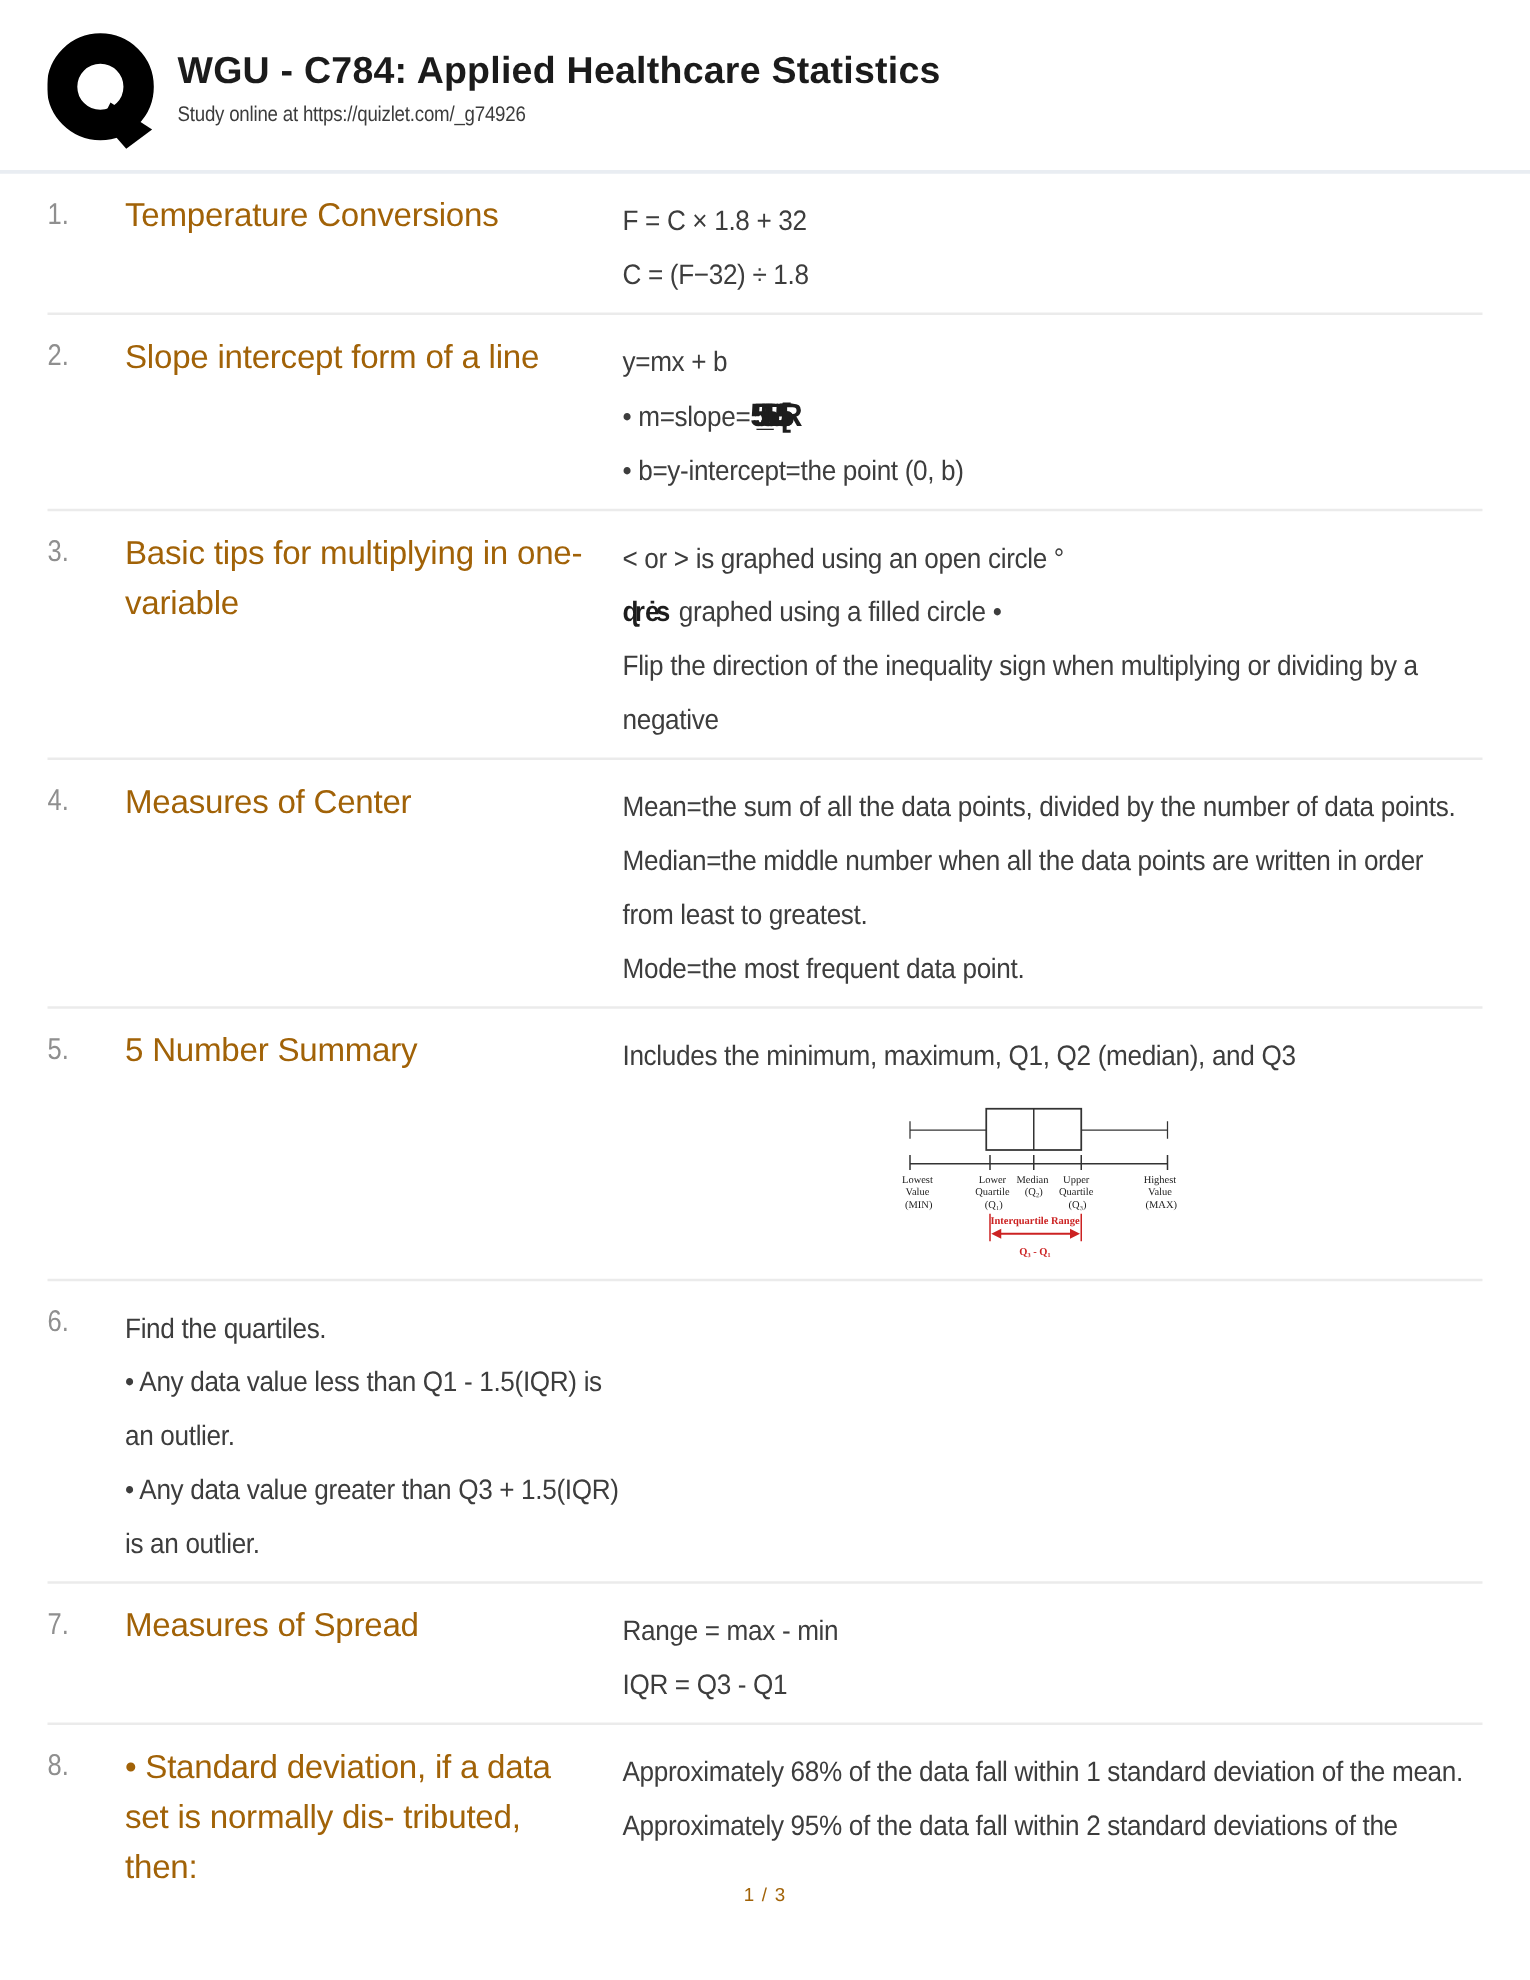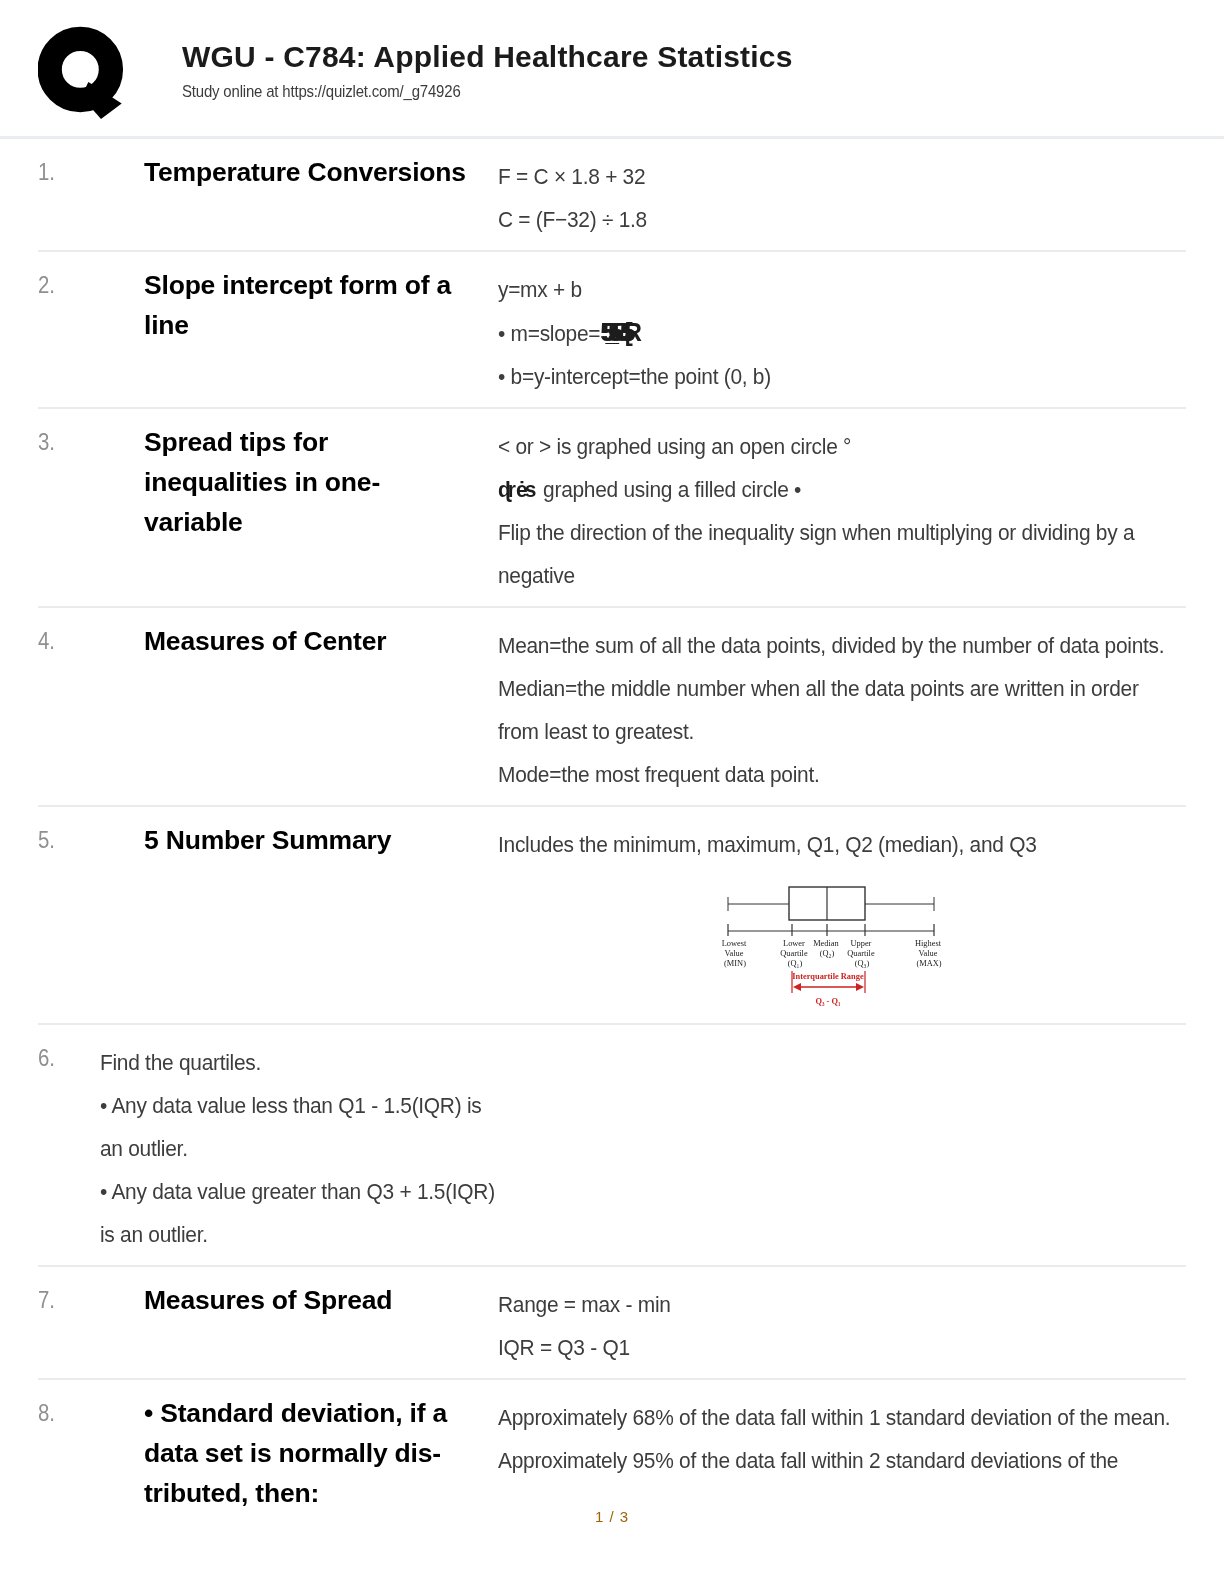--- a/index.html
+++ b/index.html
@@ -1,36 +1,36 @@
 <!DOCTYPE html>
 <html><head>
 <meta charset="utf-8">
 <style>
   html,body{margin:0;padding:0;}
   body{
     width:1224px;height:1584px;background:#ffffff;position:relative;
     font-family:"Liberation Sans", sans-serif;color:#222;overflow:hidden;
   }
   
-  .header{display:flex;align-items:flex-start;padding:26px 40px 0 38px;gap:40px;}
+  .header{display:flex;align-items:flex-start;padding:26px 40px 0 38px;}
   .logo{width:90px;height:94px;flex:0 0 90px;}
   .header-text{margin-left:14px;padding-top:12px;}
   .title{font-size:30px;font-weight:600;color:#1b1b1b;letter-spacing:.2px;line-height:38px;}
   .subtitle{font-size:17px;font-weight:400;color:#3c3c3c;margin-top:6px;
     transform:scaleX(.88);transform-origin:left;letter-spacing:-.2px;}
   .header-rule{height:3px;background:#e9edf2;margin-top:16px;}
   
   .cards{padding:0 38px;}
   .card{display:grid;grid-template-columns:62px 398px 1fr;padding:13px 0 9px 0;
     border-bottom:2px solid #ebebeb;}
   .card:last-child{border-bottom:none;}
   .num{font-size:24px;color:#8f8f8f;font-weight:400;line-height:40px;
     transform:scaleX(.85);transform-origin:left;}
-  .term{font-size:26.5px;font-weight:700;color:#000000;line-height:40px;
-    padding-right:24px;letter-spacing:-.2px;margin-left:44px;}
+  .term{font-size:26.5px;font-weight:400;color:#a16207;line-height:40px;
+    padding-right:24px;letter-spacing:-.2px;}
   .definition{padding-top:3px;}
   .def-line{font-size:22.5px;font-weight:400;color:#3d3d3d;line-height:43px;
     transform:scaleX(.93);transform-origin:left;letter-spacing:-.3px;width:107%;}
   .g1{letter-spacing:-.45em;margin-right:.5em;font-weight:700;color:#1d1d1d;font-size:26px;}
   .g2{letter-spacing:-.14em;margin-right:.2em;font-weight:700;color:#1d1d1d;}
   
   .figure-wrap{margin:8px 0 4px 212px;}
   .figure-wrap svg{display:block;}
   .bp-label{font-size:8.4px;fill:#1a1a1a;font-family:"Liberation Serif", serif;}
   .bp-red{font-size:8.4px;fill:#cc2222;font-family:"Liberation Serif", serif;font-weight:bold;}
@@ -68,21 +68,21 @@
     <div class="term">Slope intercept form of a line</div>
     <div class="definition">
         <div class="def-line"><span>y=mx + b</span></div>
         <div class="def-line"><span>• m=slope=</span><span class="g1">55_55U55[5R</span></div>
         <div class="def-line"><span>• b=y-intercept=the point (0, b)</span></div>
       </div>
   </div>
 
   <div class="card">
     <div class="num">3.</div>
-    <div class="term">Spread tips for inequalities in one-variable</div>
+    <div class="term">Basic tips for multiplying in one-variable</div>
     <div class="definition">
         <div class="def-line"><span>&lt; or &gt; is graphed using an open circle °</span></div>
         <div class="def-line"><span class="g2">ɖr ės</span><span> graphed using a filled circle •</span></div>
         <div class="def-line"><span>Flip the direction of the inequality sign when multiplying or dividing by a negative</span></div>
       </div>
   </div>
 
   <div class="card">
     <div class="num">4.</div>
     <div class="term">Measures of Center</div>

